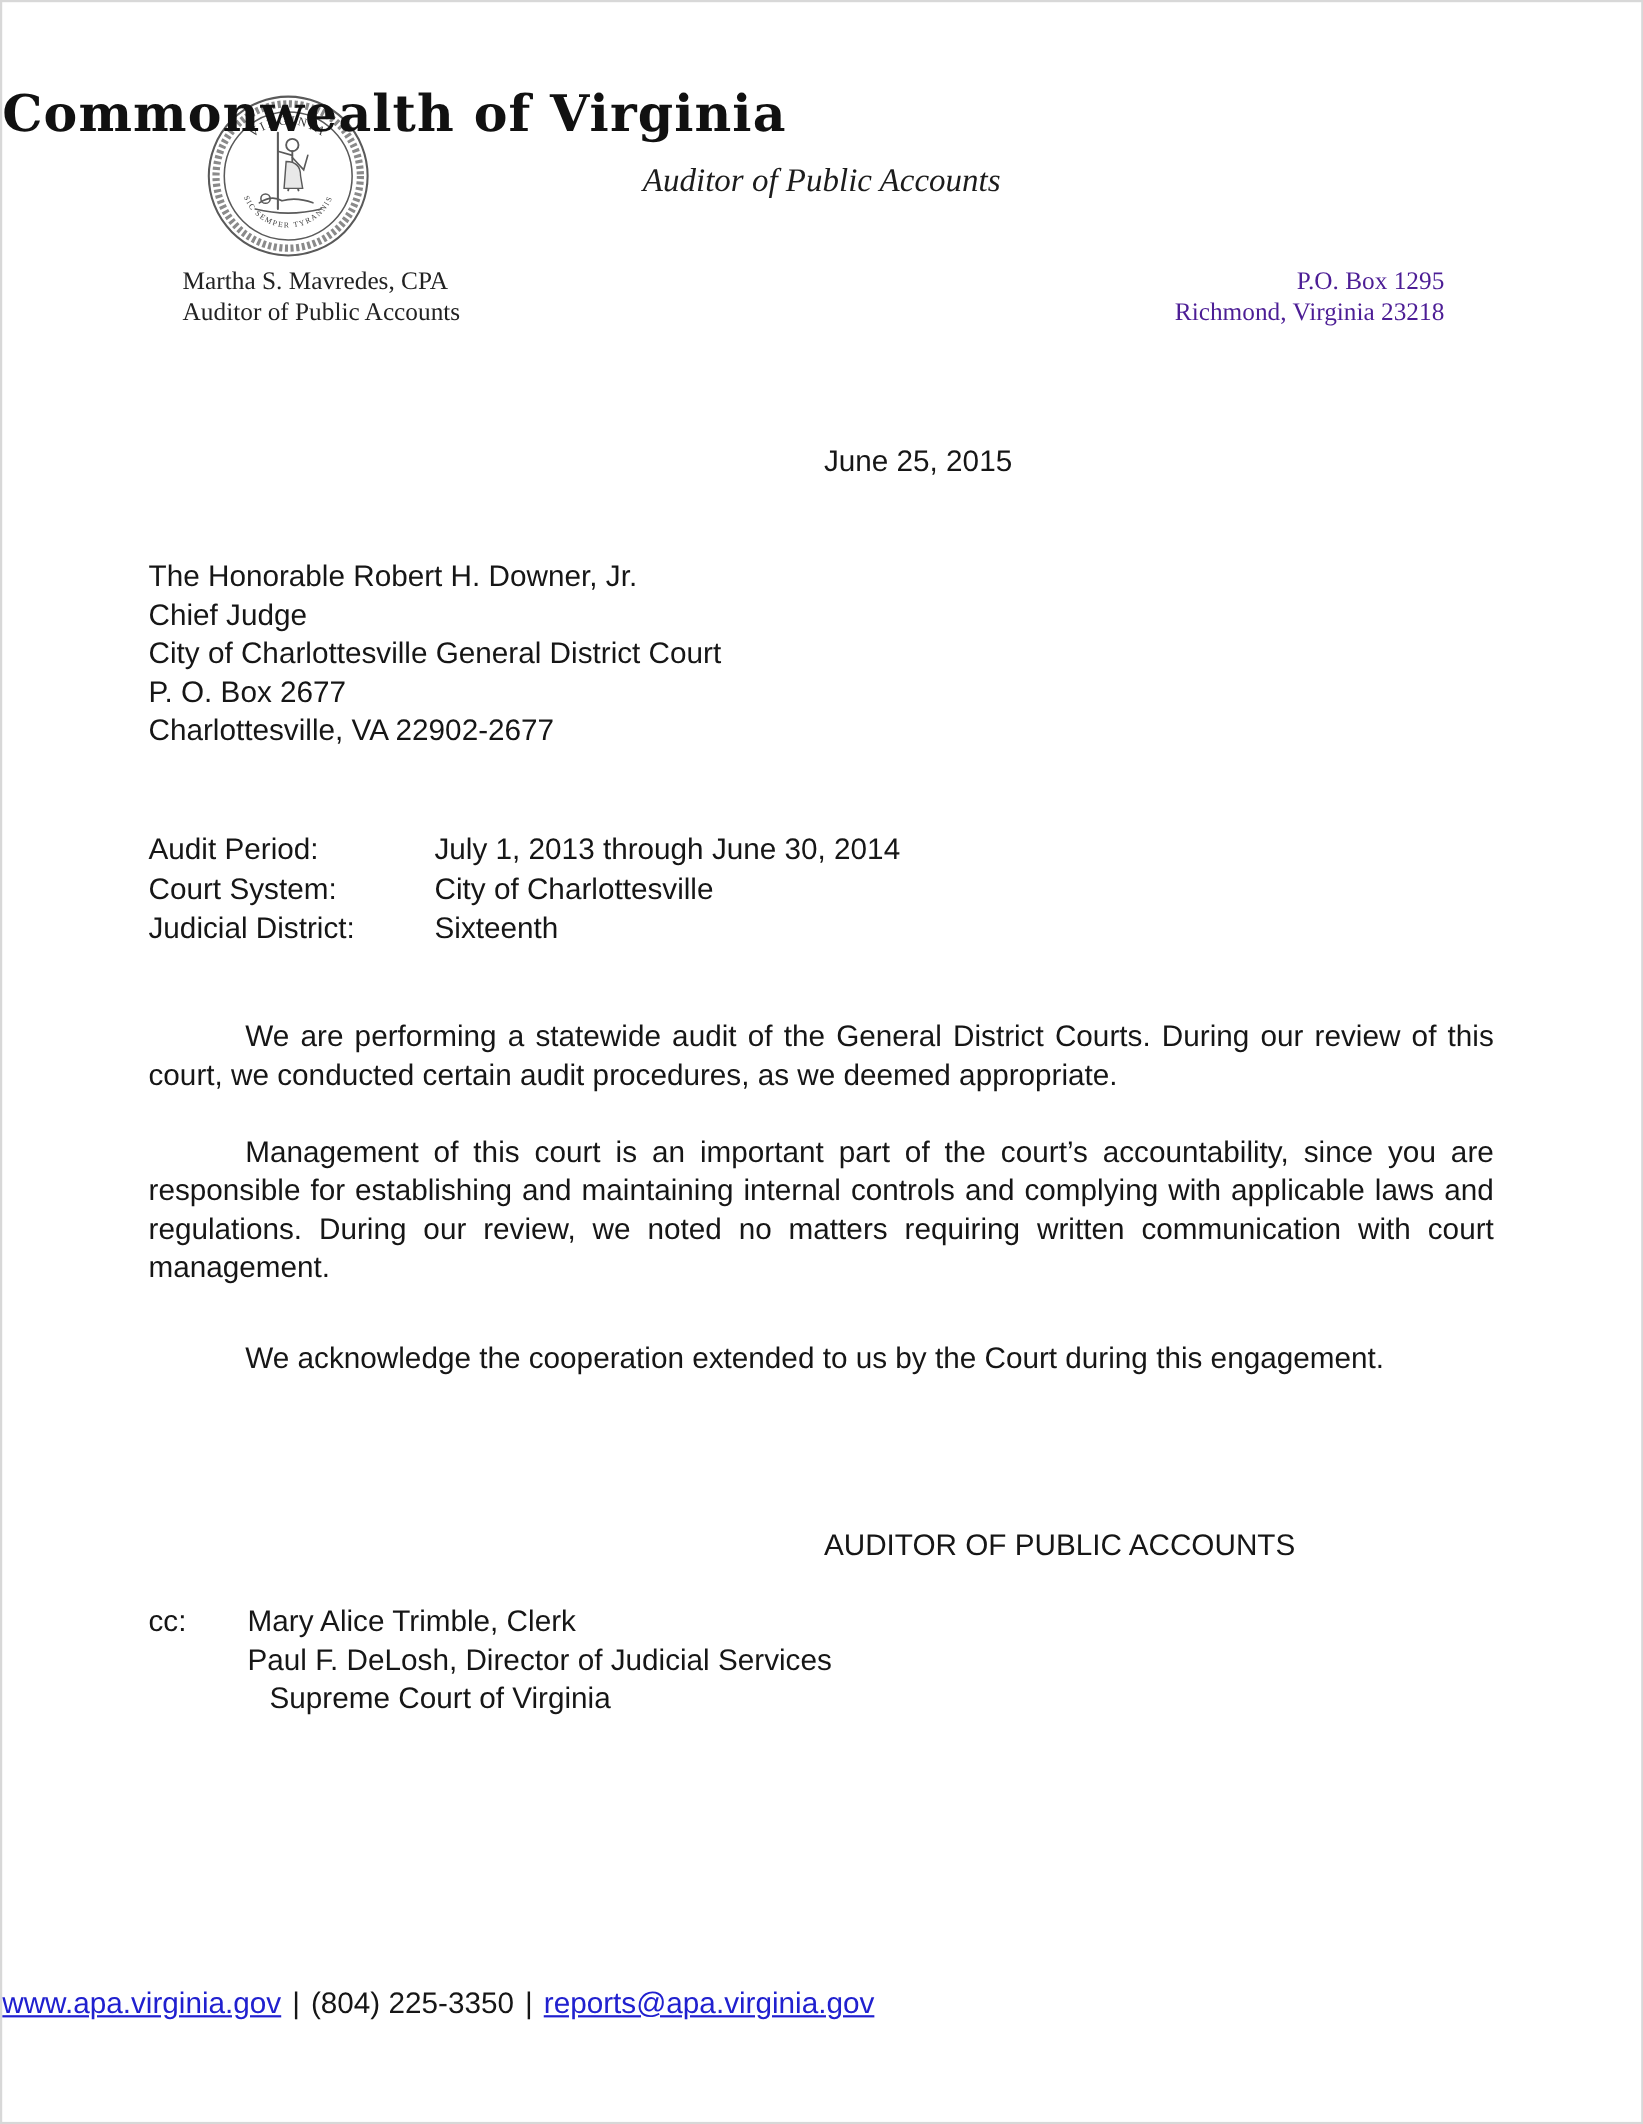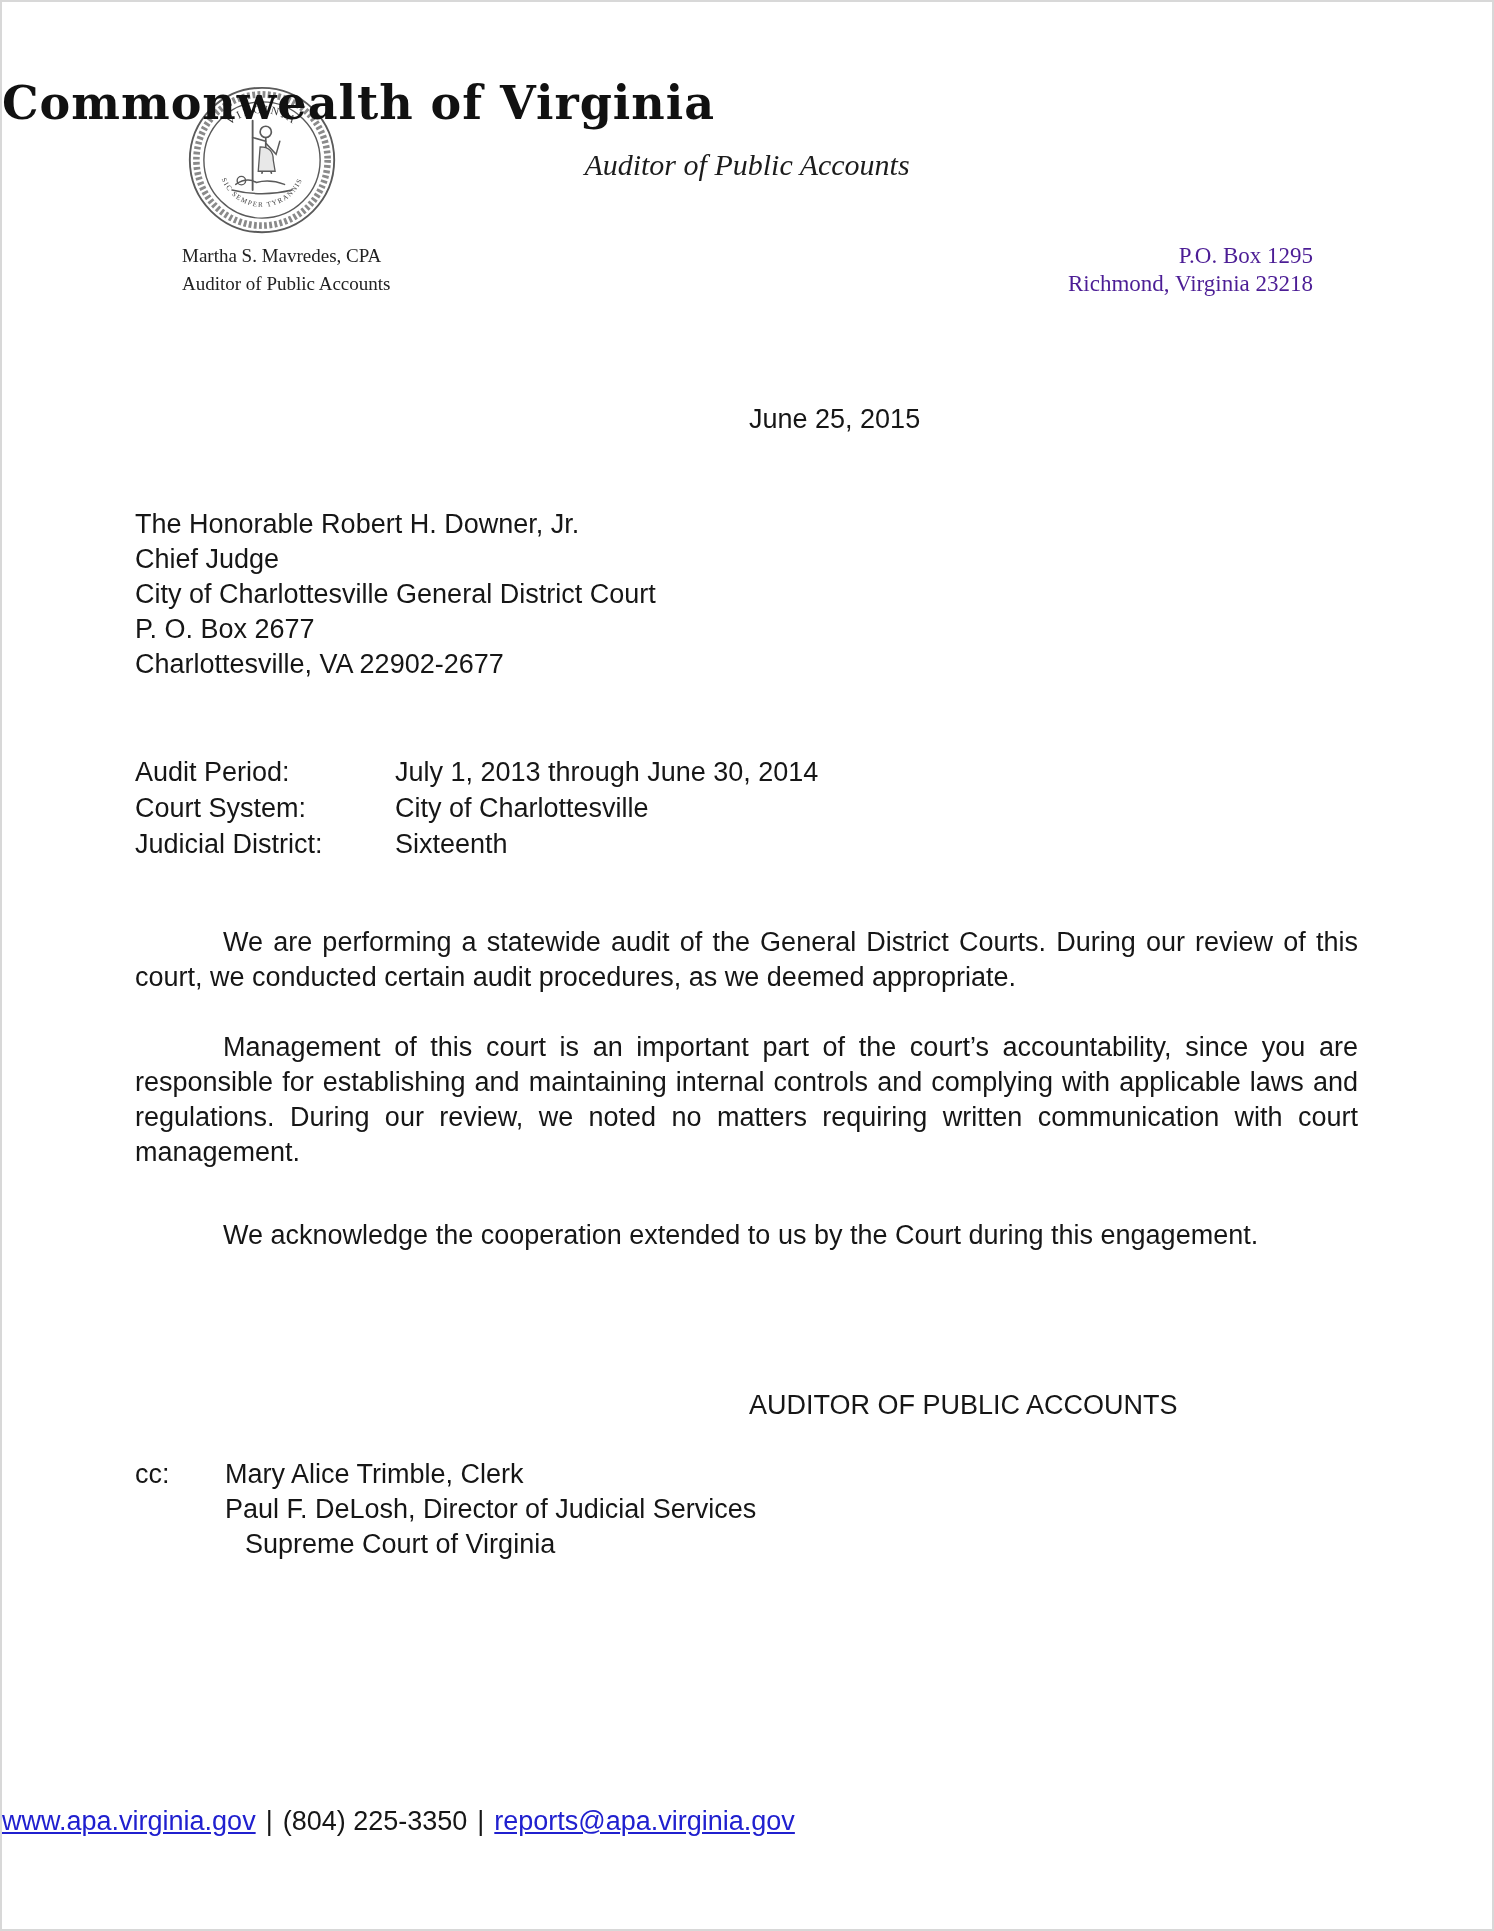--- a/index.html
+++ b/index.html
@@ -36,24 +36,24 @@
     left: 0; right: 0;
     top: 146px;
     text-align: center;
     font-family: "Liberation Serif", serif;
     font-style: italic;
     font-size: 30px;
     color: #1c1c1c;
   }
   .official-block {
     position: absolute;
-    left: 180px;
+    left: 164px;
     top: 240px;
     font-family: "Liberation Serif", serif;
-    font-size: 19px;
+    font-size: 23px;
     line-height: 28px;
     color: #222;
   }
   .office-address {
     position: absolute;
     right: 179px;
     top: 240px;
     text-align: right;
     font-family: "Liberation Serif", serif;
     font-size: 23px;

